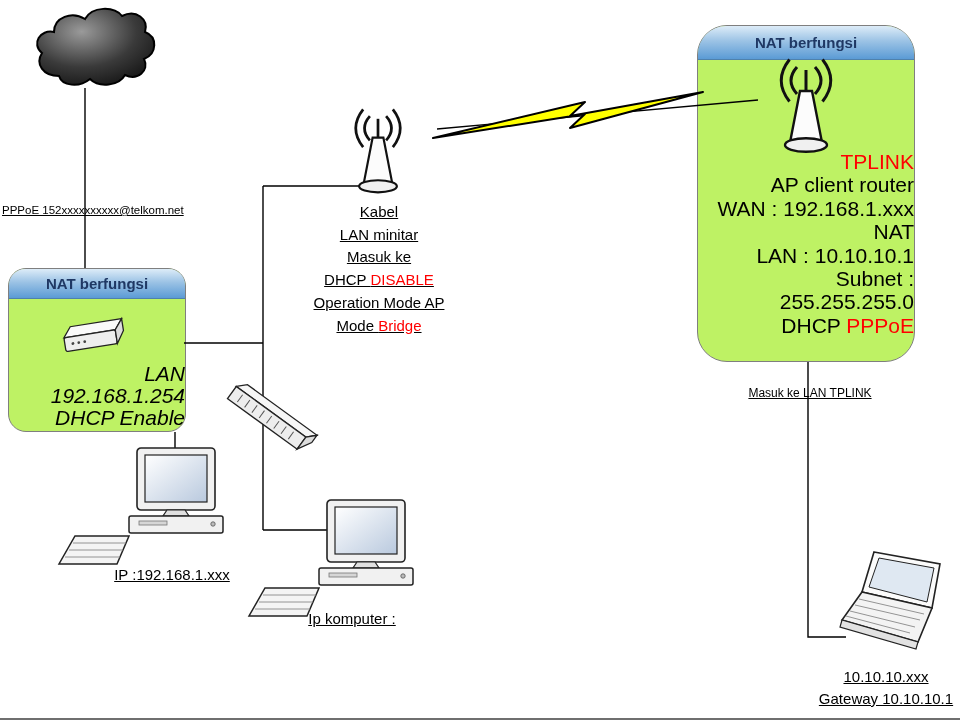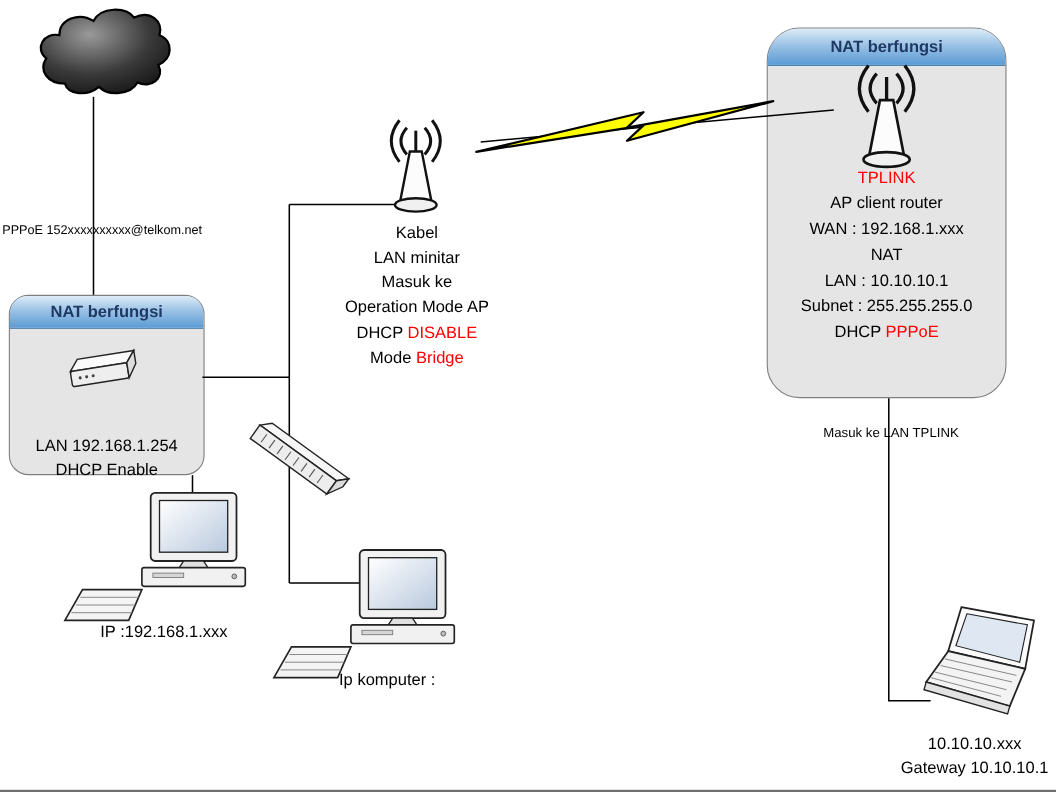--- a/index.html
+++ b/index.html
@@ -2,37 +2,37 @@
 <html><head>
 <meta charset="utf-8">
 <style>
   * { margin:0; padding:0; box-sizing:border-box; }
   html,body { width:960px; height:720px; }
   body { background:#fff; font-family:"Liberation Sans", sans-serif; position:relative; overflow:hidden; }
   .stage { position:absolute; left:0; top:0; width:960px; height:720px; background:#fff; }
 
   svg.layer { position:absolute; left:0; top:0; z-index:2; pointer-events:none; }
 
-  .lbl { position:absolute; z-index:3; color:#000; font-size:15px; text-align:center; white-space:nowrap; }
+  .lbl { position:absolute; z-index:3; color:#000; font-size:15px; text-align:center; white-space:nowrap;text-decoration:underline; }
   .red { color:#ff0000; }
 
-  .nat-box { position:absolute; background:#e5e5e5; border:1.5px solid #7f7f7f; z-index:1; }
+  .nat-box { position:absolute; background:#bef264; border:1.5px solid #7f7f7f; z-index:1; }
   #modem-box { left:8px; top:268px; width:178px; height:164px; border-radius:18px; }
   #tplink-box { left:697px; top:25px; width:218px; height:337px; border-radius:30px; }
   .box-header { height:30px; border-radius:16px 16px 0 0; display:flex; align-items:center; justify-content:center;
                 background:linear-gradient(180deg,#ddecf8 0%,#9cc3e5 45%,#5b9bd5 100%);
                 border-bottom:1px solid #4f81ac; color:#1f3864; font-weight:bold; font-size:15px; }
   #tplink-box .box-header { height:34px; border-radius:28px 28px 0 0; }
-  .box-body { text-align:center; font-size:15px; line-height:22px; color:#000; }
-  #modem-box .box-body { margin-top:96px; }
+  .box-body { text-align:right; font-size:21px; line-height:22px; color:#000; }
+  #modem-box .box-body { margin-top:64px;font-style:italic; }
   #tplink-box .box-body { margin-top:90px; line-height:23.4px; }
 
   #pppoe-label   { left:2px;  top:204px; font-size:11.5px; text-align:left; }
   #mid-block     { left:278px; top:201px; width:202px; line-height:22.7px; }
-  #pc1-label     { left:49px;  top:566px; width:200px;text-align:center; }
+  #pc1-label     { left:72px;  top:566px; width:200px;text-align:center; }
   #pc2-label     { left:252px; top:607px; width:200px; line-height:23px; }
   #tplink-note   { left:710px; top:386px; width:200px; font-size:12px; }
   #laptop-label  { left:786px; top:666px; width:200px; line-height:22px; }
 
   .bottom-edge { position:absolute; left:0; bottom:0; width:960px; height:2px; background:#6f6f6f; z-index:4; }
 </style>
 </head>
 <body>
 
 <div class="stage">
@@ -151,22 +151,22 @@
 
     <polygon points="433,138 585,102 570,116 703,92 570,128 585,114" fill="#ffff00" stroke="#000" stroke-width="2" stroke-linejoin="round"></polygon>
   </svg>
 
   <div class="lbl" id="pppoe-label">PPPoE 152xxxxxxxxxx@telkom.net</div>
 
   <div class="lbl" id="mid-block">
     <div>Kabel</div>
     <div>LAN minitar</div>
     <div>Masuk ke</div>
+    <div><span>DHCP </span><span class="red">DISABLE</span></div>
     <div>Operation Mode AP</div>
-    <div><span>DHCP </span><span class="red">DISABLE</span></div>
     <div><span>Mode </span><span class="red">Bridge</span></div>
   </div>
 
   <div class="lbl" id="pc1-label">IP :192.168.1.xxx</div>
 
   <div class="lbl" id="pc2-label">
     <div>Ip komputer :</div>
   </div>
 
   <div class="lbl" id="tplink-note">Masuk ke LAN TPLINK</div>

